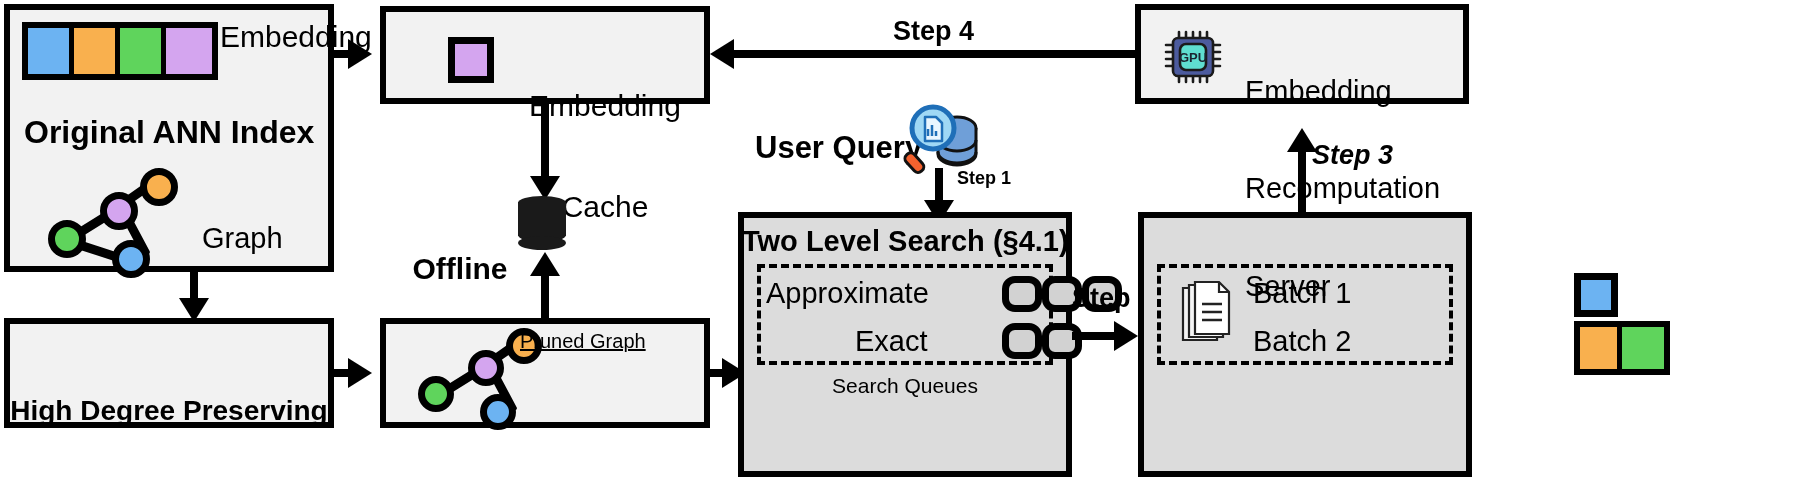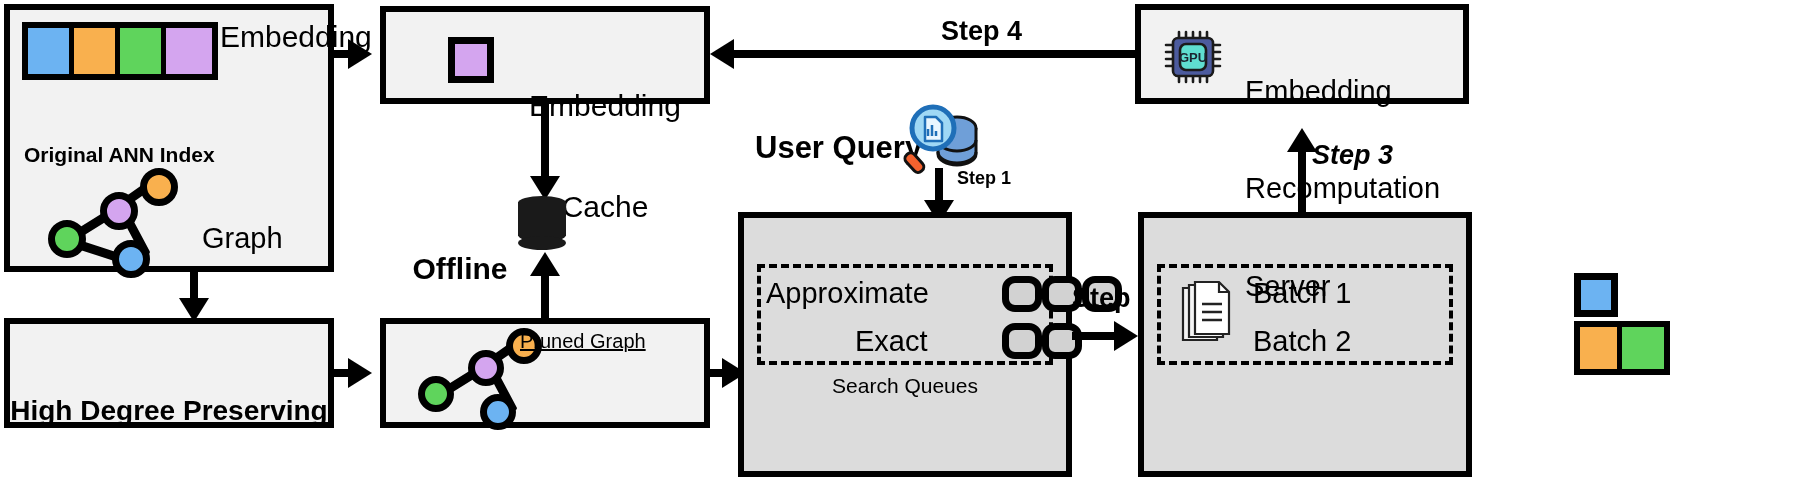--- a/index.html
+++ b/index.html
@@ -49,21 +49,21 @@
   <div class="box" style="left:4px;top:4px;width:330px;height:268px;"></div>
 
   <div class="strip" style="left:22px;top:22px;">
     <div class="cell" style="background:#6cb3f2;"></div>
     <div class="cell" style="background:#f9b04e;"></div>
     <div class="cell" style="background:#5fd45c;"></div>
     <div class="cell" style="background:#d4a5ef;"></div>
   </div>
   <div class="lbl" style="left:220px;top:20px;font-size:30px;">Embedding</div>
 
-  <div class="lbl bold" style="left:24px;top:115px;font-size:21px;margin-top:28px;">Original ANN Index</div>
+  <div class="lbl bold" style="left:24px;top:115px;font-size:32px;">Original ANN Index</div>
 
   <div class="graph" style="left:40px;top:168px;width:130px;height:100px;">
     <div class="edge" style="left:32px;top:65px;width:58px;transform:rotate(-32deg);"></div>
     <div class="edge" style="left:82px;top:32px;width:46px;transform:rotate(-35deg);"></div>
     <div class="edge" style="left:84px;top:40px;width:48px;transform:rotate(62deg);"></div>
     <div class="edge" style="left:32px;top:70px;width:68px;transform:rotate(18deg);"></div>
     <div class="node" style="left:8px;top:52px;width:38px;height:38px;background:#5fd45c;"></div>
     <div class="node" style="left:60px;top:24px;width:38px;height:38px;background:#d4a5ef;"></div>
     <div class="node" style="left:100px;top:0px;width:38px;height:38px;background:#f9b04e;"></div>
     <div class="node" style="left:72px;top:72px;width:38px;height:38px;background:#6cb3f2;"></div>
@@ -137,20 +137,21 @@
       <path d="M25 17 h11 l6 6 v18 h-17 z" fill="#e9f6ff" stroke="#1f6fb8" stroke-width="2.5"></path>
       <path d="M28 36 v-7 M32 36 v-11 M36 36 v-5" stroke="#1f6fb8" stroke-width="2.5"></path>
     </g>
   </svg>
 
   <div class="vline" style="left:935px;top:168px;height:40px;"></div>
   <div class="ar-d" style="left:924px;top:200px;"></div>
   <div class="lbl bold" style="left:957px;top:168px;font-size:18px;">Step 1</div>
 
   <div class="box grey" style="left:738px;top:212px;width:334px;height:265px;"></div>
+  <div class="lbl bold ctr" style="left:742px;top:225px;width:326px;font-size:29px;">Two Level Search (§4.1)</div>
 
   <div class="dashed" style="left:757px;top:264px;width:296px;height:101px;"></div>
 
   <div class="lbl" style="left:766px;top:277px;font-size:29px;">Approximate</div>
   <div class="tile" style="left:1002px;top:276px;width:40px;height:36px;"></div>
   <div class="tile" style="left:1042px;top:276px;width:40px;height:36px;"></div>
   <div class="tile" style="left:1082px;top:276px;width:40px;height:36px;"></div>
 
   <div class="lbl" style="left:855px;top:325px;font-size:29px;">Exact</div>
   <div class="tile" style="left:1002px;top:323px;width:40px;height:36px;"></div>
@@ -203,15 +204,15 @@
     <text x="31" y="34" text-anchor="middle" font-family="'Liberation Sans',sans-serif" font-size="13" font-weight="bold" fill="#1b2430">GPU</text>
   </svg>
   <div class="lbl" style="left:1245px;top:10px;font-size:29px;">
     <div>Embedding</div>
     <div>Recomputation</div>
     <div>Server</div>
   </div>
 
   <div class="hline" style="left:730px;top:50px;width:405px;"></div>
   <div class="ar-l" style="left:710px;top:39px;"></div>
-  <div class="lbl bold" style="left:893px;top:16px;font-size:27px;margin-left:48px;">Step 4</div>
+  <div class="lbl bold" style="left:893px;top:16px;font-size:27px;">Step 4</div>
 
 </div>
 
 </body></html>

